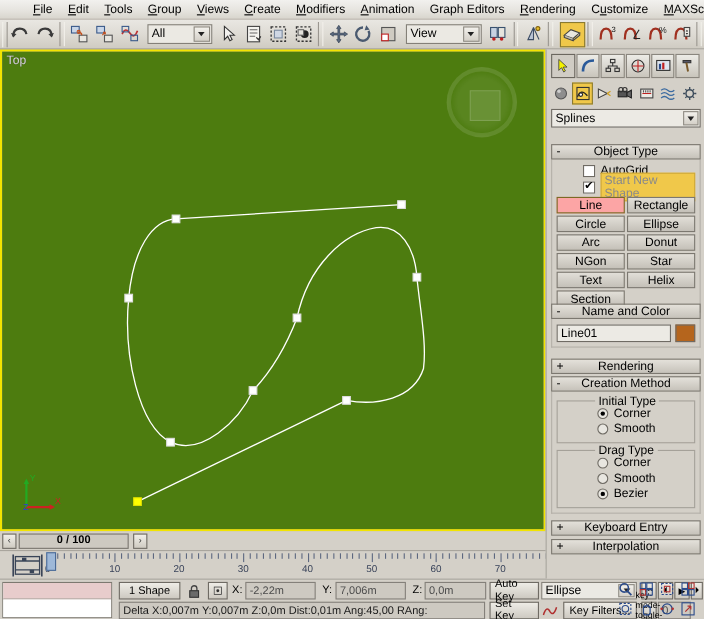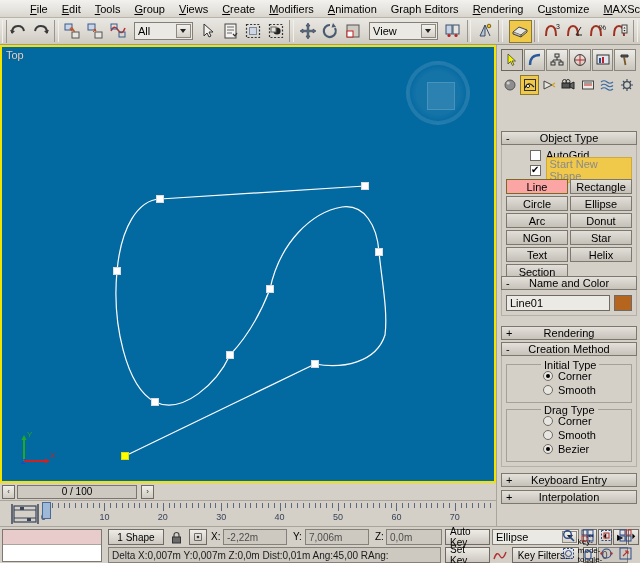--- a/index.html
+++ b/index.html
@@ -53,21 +53,21 @@
     border: 1px solid #8d8980; display:flex;align-items:center;justify-content:center;
   }
   .caret { width:0;height:0;border-left:3px solid transparent;border-right:3px solid transparent;border-top:4px solid #222; }
 
   
   .viewport-outer {
     position: absolute; left: 0; top: 45px; width: 496px; height: 438px;
     background: #9d9d9d; border: 2px solid #f2e400;
   }
   .viewport {
-    position: absolute; inset: 0; background: #0369a1; overflow: hidden;
+    position: absolute; inset: 0; background: #4d7c0f; overflow: hidden;
   }
   .vp-label {
     position: absolute; left: 4px; top: 2px; color: #d6d6d6; font-size: 11px;
     text-shadow: 0 0 1px #444;
   }
   .viewcube {
     position: absolute; right: 24px; top: 14px; width: 64px; height: 64px;
     border-radius: 50%; border: 4px solid rgba(255,255,255,0.10);
     background: radial-gradient(circle, rgba(255,255,255,0.07) 55%, rgba(255,255,255,0.02) 70%);
   }
@@ -82,23 +82,23 @@
     position: absolute; left: 0; top: 483px; width: 496px; height: 17px;
     background: #d4d0c8; display: flex; align-items: center;
   }
   .tb-arrow {
     width: 13px; height: 14px; border: 1px solid #6f6b64;
     background: linear-gradient(to bottom,#f1efe9,#cfcbc2);
     display: flex; align-items: center; justify-content: center; font-size: 8px; color: #333;
     margin-left: 2px;
   }
   .tb-field {
-    flex: 0 0 auto; width: 120px; height: 14px; margin: 0 2px;
+    flex: 0 0 auto; width: 100px; height: 14px; margin: 0 2px;
     border: 1px solid #7a766f; background: #cdc9c1;
-    display: flex; align-items: center; justify-content: center; font-size: 10px;
+    display: flex; align-items: center; justify-content: center; font-size: 10px; font-weight: bold;
   }
   .ruler {
     position: absolute; left: 0; top: 500px; width: 640px; height: 26px;
     background: #d4d0c8; border-top: 1px solid #a9a59d;
   }
   .ruler .ticklabel { position: absolute; font-size: 9px; color: #39435a; }
   .ruler .tick { position: absolute; background: #5d6880; width: 1px; }
   .slider-handle {
     position: absolute; width: 9px; height: 17px; top: 1px;
     background: #9eb8d8; border: 1px solid #4a6a96;
@@ -727,20 +727,26 @@
         </svg>
       </div>
       <div class="cp-cat">
         <svg width="14" height="14" viewBox="0 0 14 14">
           <circle cx="7" cy="7" r="3.4" fill="none" stroke="#3a4a5a" stroke-width="1.3"></circle>
           <path d="M7 1 v2 M7 11 v2 M1 7 h2 M11 7 h2 M3 3 l1.4 1.4 M9.6 9.6 L11 11 M11 3 L9.6 4.4 M3 11 l1.4-1.4" stroke="#3a4a5a" stroke-width="1.2"></path>
         </svg>
       </div>
     </div>
 
+    <div class="cp-combo">
+      <span>Splines</span>
+      <span class="arrowbox">
+          <i class="caret"></i>
+        </span>
+    </div>
 
     <div style="position:absolute;left:0;top:83px;width:144px;">
       <div class="rollout-hdr">
         <span class="pm">-</span>
         <span>Object Type</span>
       </div>
       <div class="rollout-body">
         <div class="chk-row" style="padding-left:24px;">
           <span class="chkbox"></span>
           <span>AutoGrid</span>

